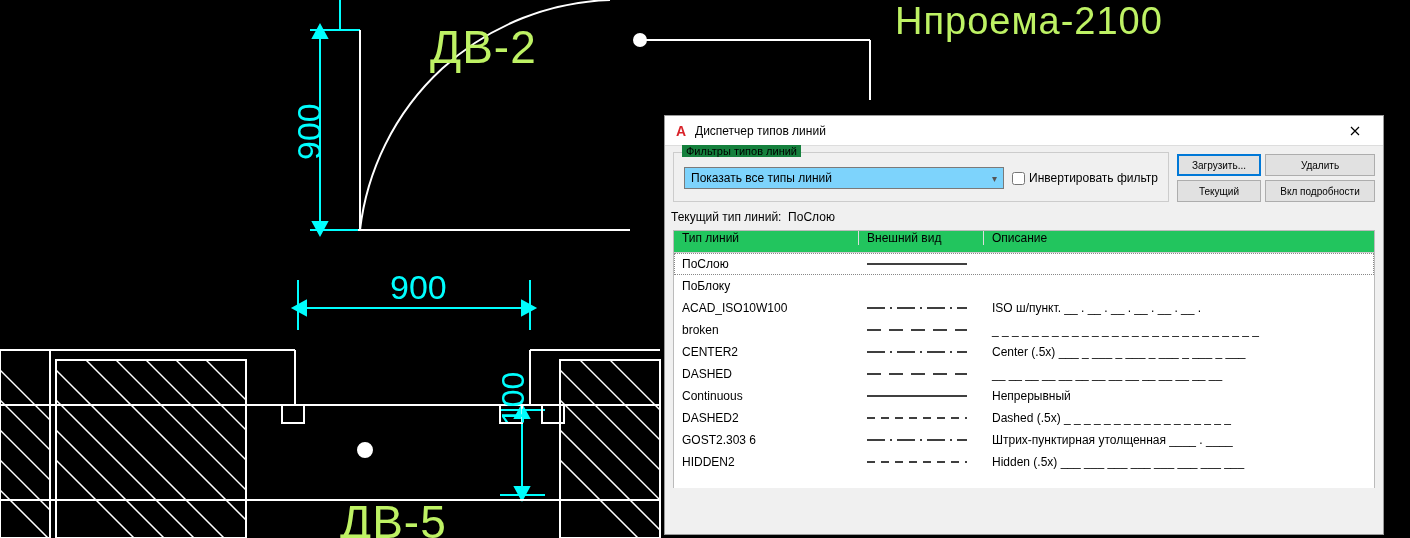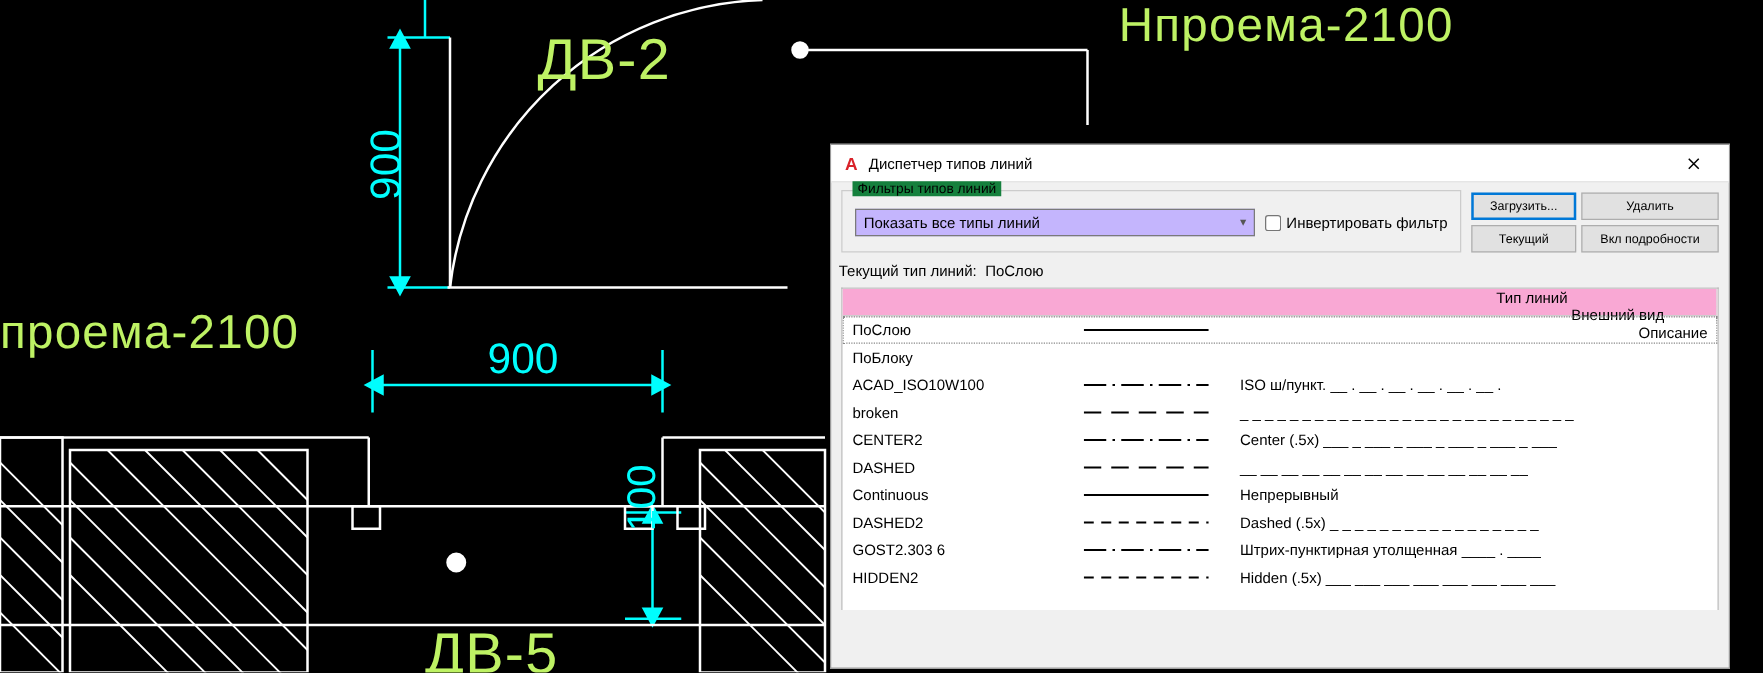--- a/index.html
+++ b/index.html
@@ -90,21 +90,21 @@
   }
   .filter-row {
     display: flex;
     align-items: center;
     gap: 8px;
     margin-top: 6px;
   }
   .dropdown {
     flex: 1;
     height: 22px;
-    background: #c4b5fd;
+    background: #7dd3fc;
     border: 1px solid #7a7a7a;
     display: flex;
     align-items: center;
     padding: 0 6px;
     font-size: 12px;
     cursor: pointer;
     justify-content: space-between;
   }
   .dropdown .chev {
     font-size: 10px;
@@ -150,25 +150,24 @@
     margin: 2px 8px 0 8px;
     border-top: 1px solid #bbb;
     border-left: 1px solid #bbb;
     border-right: 1px solid #bbb;
     background: #fff;
     height: 258px;
     overflow: hidden;
   }
   .thead {
     display: flex;
-    background: #f9a8d4;
+    background: #22c55e;
     border-bottom: 1px solid #ccc;
     height: 22px;
-    align-items: flex-end;
-    flex-direction: column;
+    align-items: flex-start;
   }
   .th {
     font-size: 12px;
     padding: 0 8px;
     border-right: 1px solid #ddd;
   }
   .th.c1 { width: 185px; }
   .th.c2 { width: 125px; }
   .th.c3 { flex: 1; border-right: none; }
   .trow {
@@ -272,21 +271,20 @@
       <line x1="560" y1="400" x2="660" y2="500"></line>
       <line x1="560" y1="430" x2="660" y2="530"></line>
       <line x1="560" y1="460" x2="660" y2="560"></line>
       <line x1="580" y1="360" x2="660" y2="440"></line>
       <line x1="610" y1="360" x2="660" y2="410"></line>
     </g>
   </svg>
 
   <div class="cad-text" style="left:430px;top:20px;font-size:46px">ДВ-2</div>
   <div class="cad-text" style="left:895px;top:0px;font-size:38px">Нпроема-2100</div>
-  <div class="cad-text" style="left:0px;top:245px;font-size:38px">проема-2100</div>
   <div class="cad-text" style="left:340px;top:495px;font-size:46px">ДВ-5</div>
 
   <div class="dim-text vert" style="left:290px;top:160px;font-size:34px">900</div>
   <div class="dim-text" style="left:390px;top:268px;font-size:34px">900</div>
   <div class="dim-text vert" style="left:495px;top:425px;font-size:32px">100</div>
 </div>
 
 <div class="dialog">
   <div class="titlebar">
     <span class="logo">A</span>

